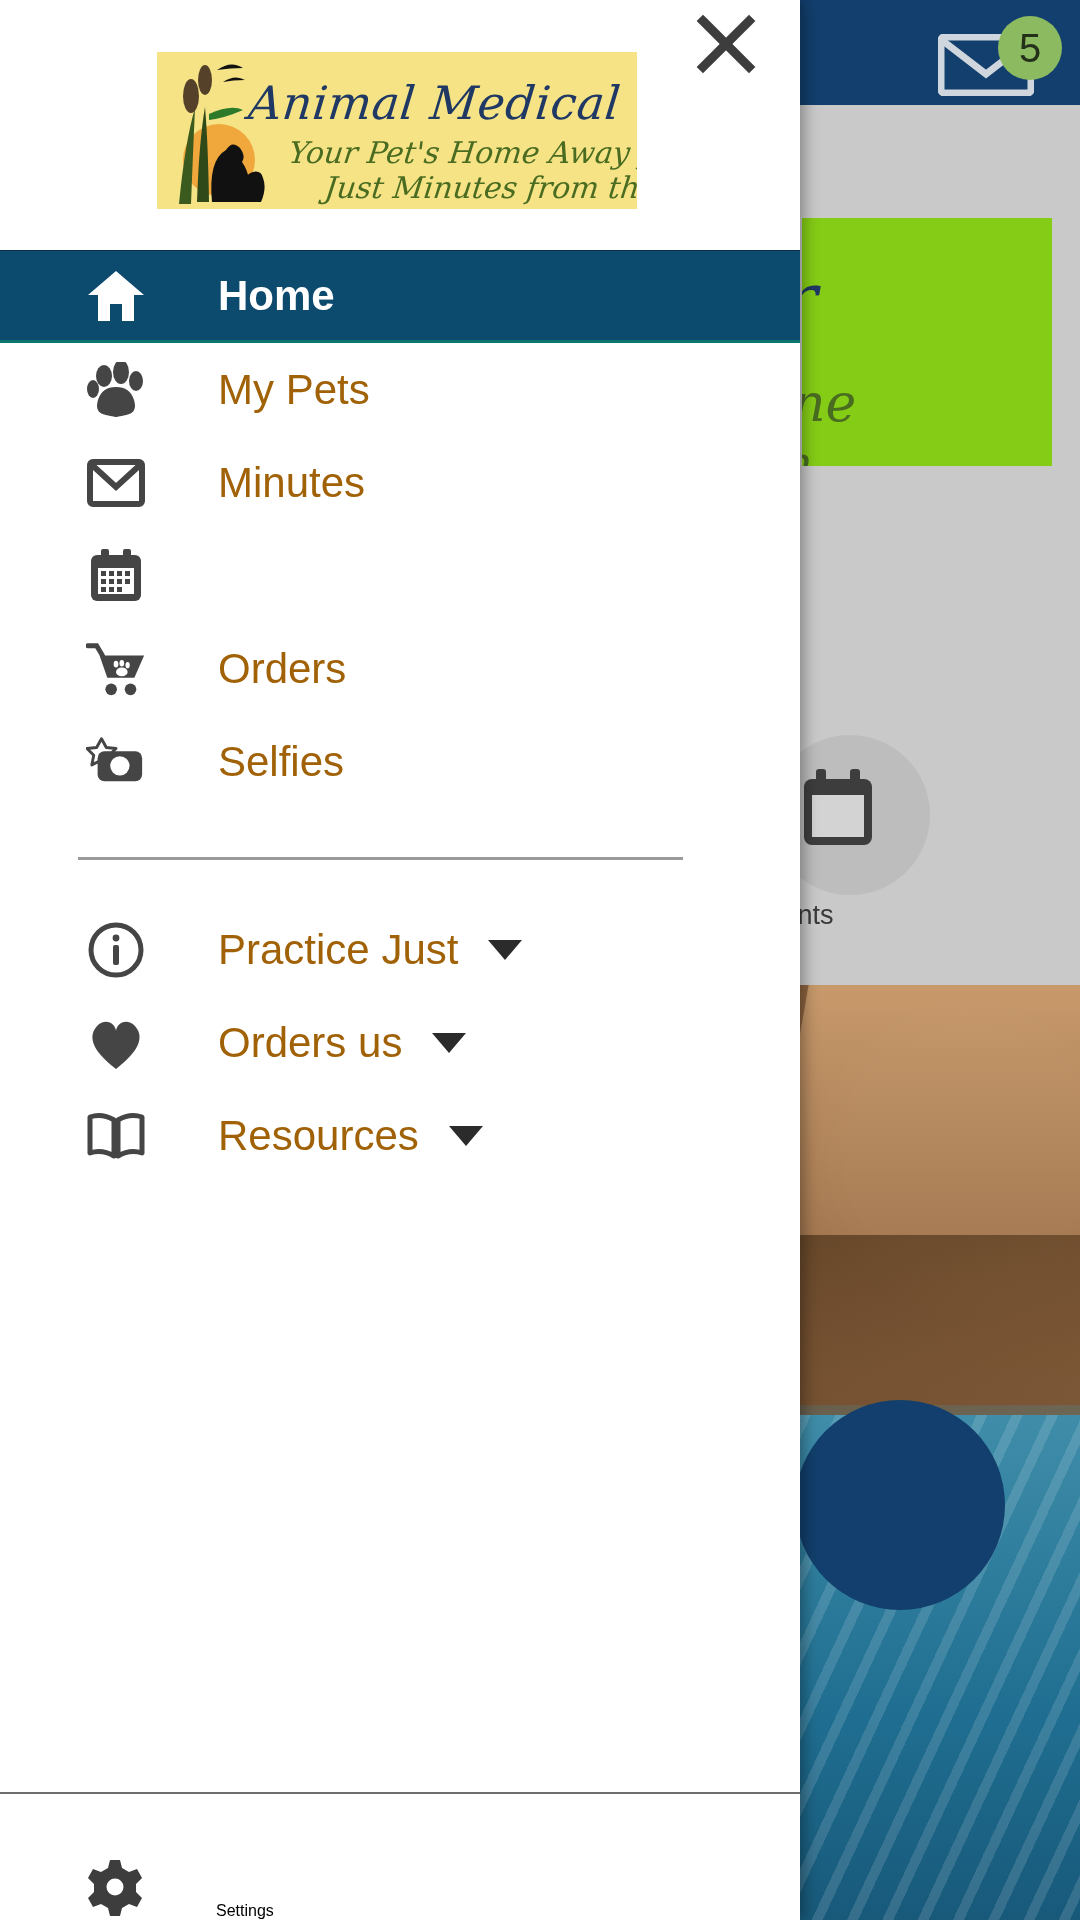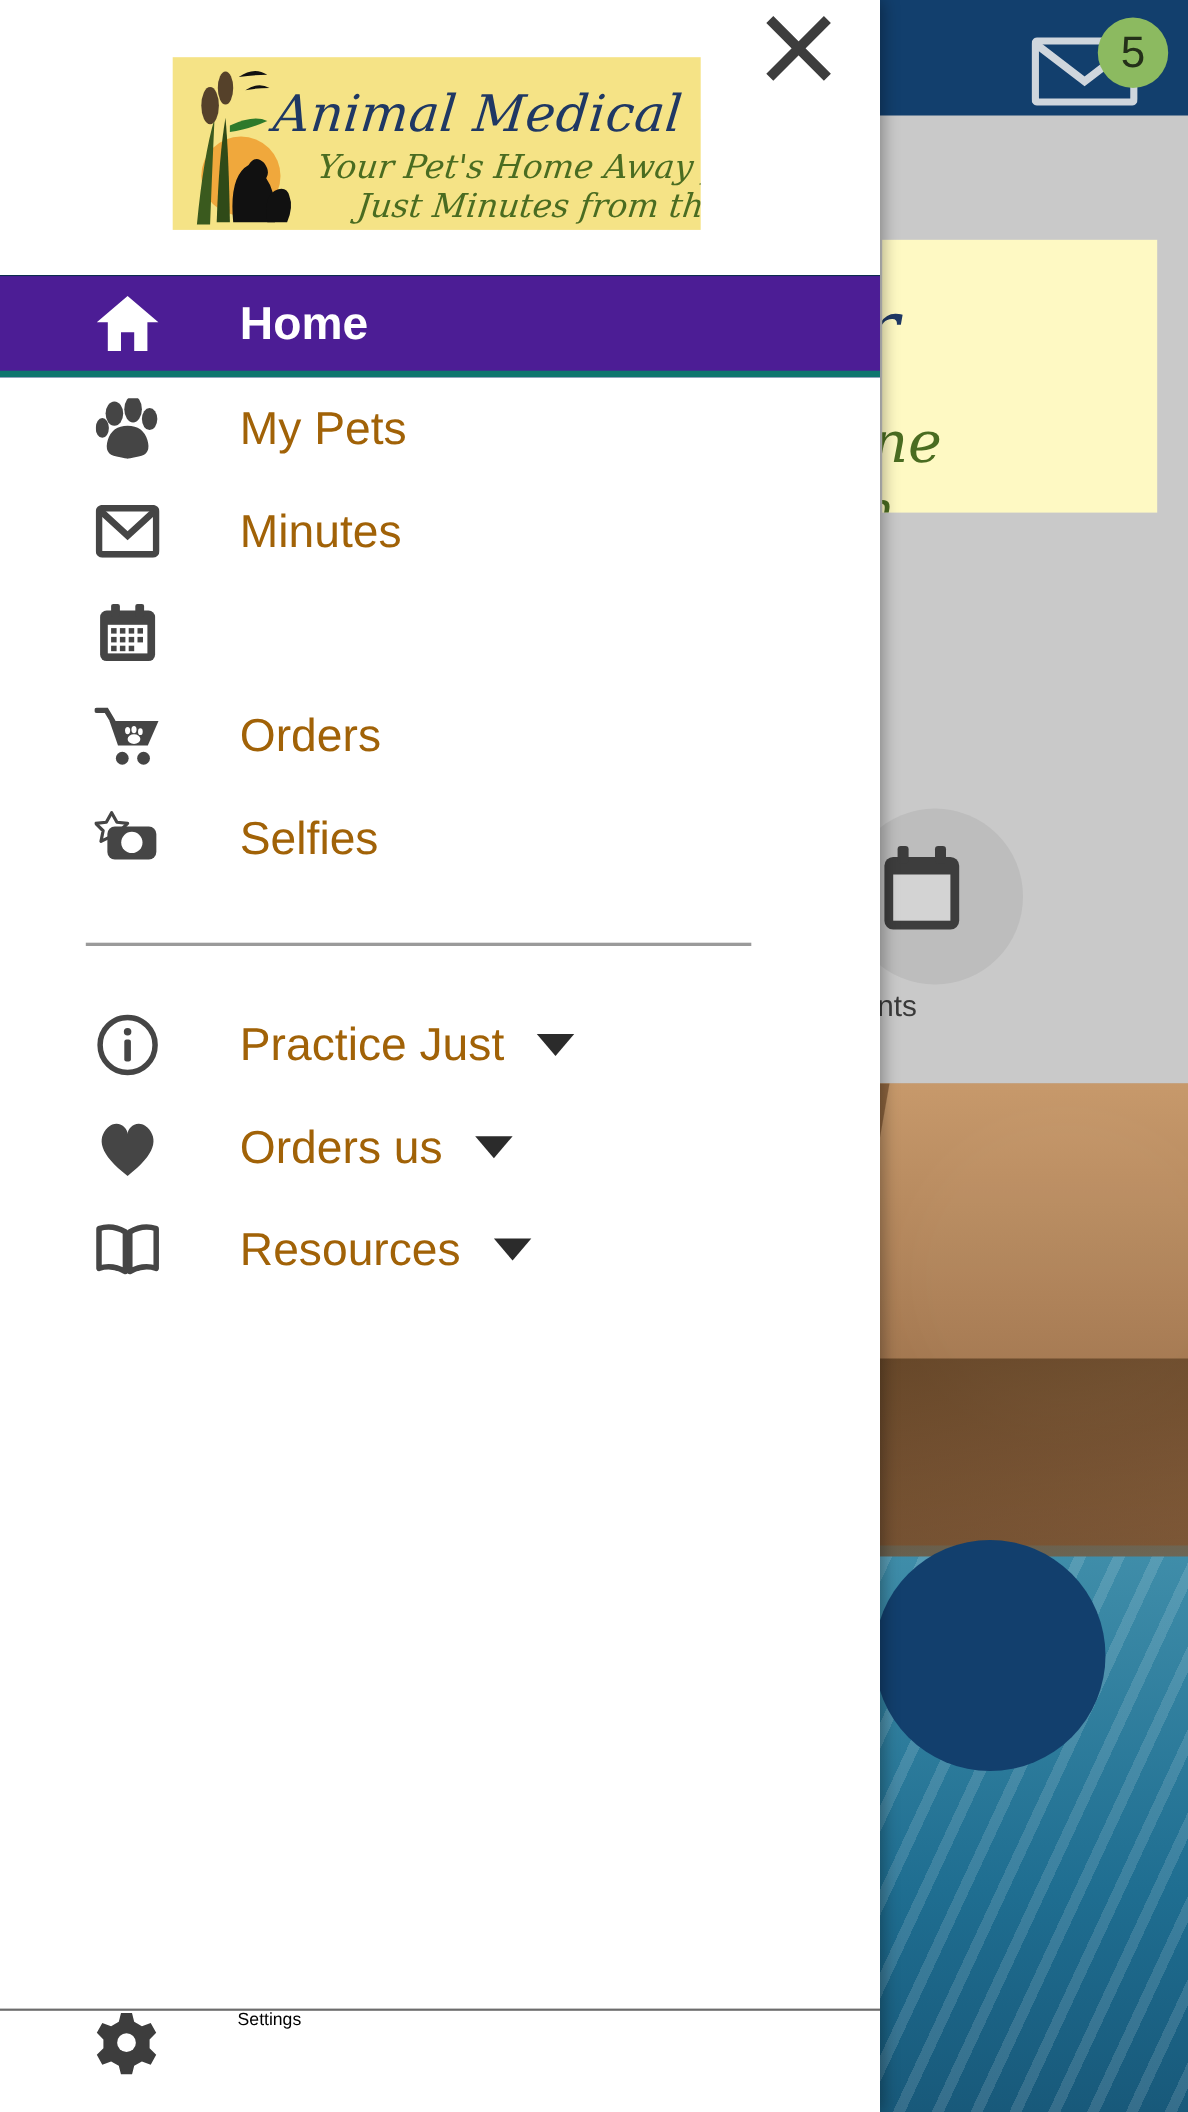--- a/index.html
+++ b/index.html
@@ -26,21 +26,21 @@
   }
   #bg-badge{
     position:absolute; right:-4px; top:-6px;
     width:64px; height:64px; border-radius:50%;
     background:#8cba60; color:#243019;
     font-size:40px; line-height:64px; text-align:center; font-weight:400;
   }
 
   #bg-banner{
     position:absolute; left:802px; top:218px; width:250px; height:248px;
-    background:#fef9c3;
+    background:#84cc16;
     overflow:hidden;
   }
   #bg-banner .bn1{
     position:absolute; left:-18px; top:40px;
     font-family:"DejaVu Serif", serif; font-style:italic;
     font-size:70px; color:#1f3864; transform:rotate(-1deg);
   }
   #bg-banner .bn2{
     position:absolute; left:-10px; top:155px;
     font-family:"DejaVu Serif", serif; font-style:italic;
@@ -136,23 +136,23 @@
 
   
   #menu{ margin-top:41px; flex:1 1 auto; }
 
   .row{
     display:flex; align-items:center;
     height:93px; width:100%;
     padding-left:86px;
   }
   .row.active{
-    background:#4c1d95;
+    background:#0c4a6e;
     border-top:1px solid #0c2d4e;
-    border-bottom:6px solid #0f766e;
+    border-bottom:3px solid #0f766e;
   }
   .row .ico{
     width:60px; height:60px;
     display:flex; align-items:center; justify-content:center;
     flex:0 0 60px;
   }
   .row .lbl{
     margin-left:72px;
     font-size:42px; color:#a16207; white-space:nowrap;
   }
@@ -163,21 +163,21 @@
     border-right:17px solid transparent;
     border-top:20px solid #2b2b2b;
   }
 
   #divider{
     height:3px; background:#9a9a9a;
     margin:49px 117px 0 78px;
   }
 
   #bottom-sep{ height:2px; background:#6d6d6d; width:100%; }
-  #settings-row{ padding-left:86px; height:92px; display:flex; align-items:flex-start; }
+  #settings-row{ padding-left:86px; height:126px; display:flex; align-items:flex-end; }
 
   .spacer{ flex:1 1 auto; }
 </style>
 </head>
 <body>
 
 <div id="bg">
 
   <div id="bg-topbar"></div>
 

